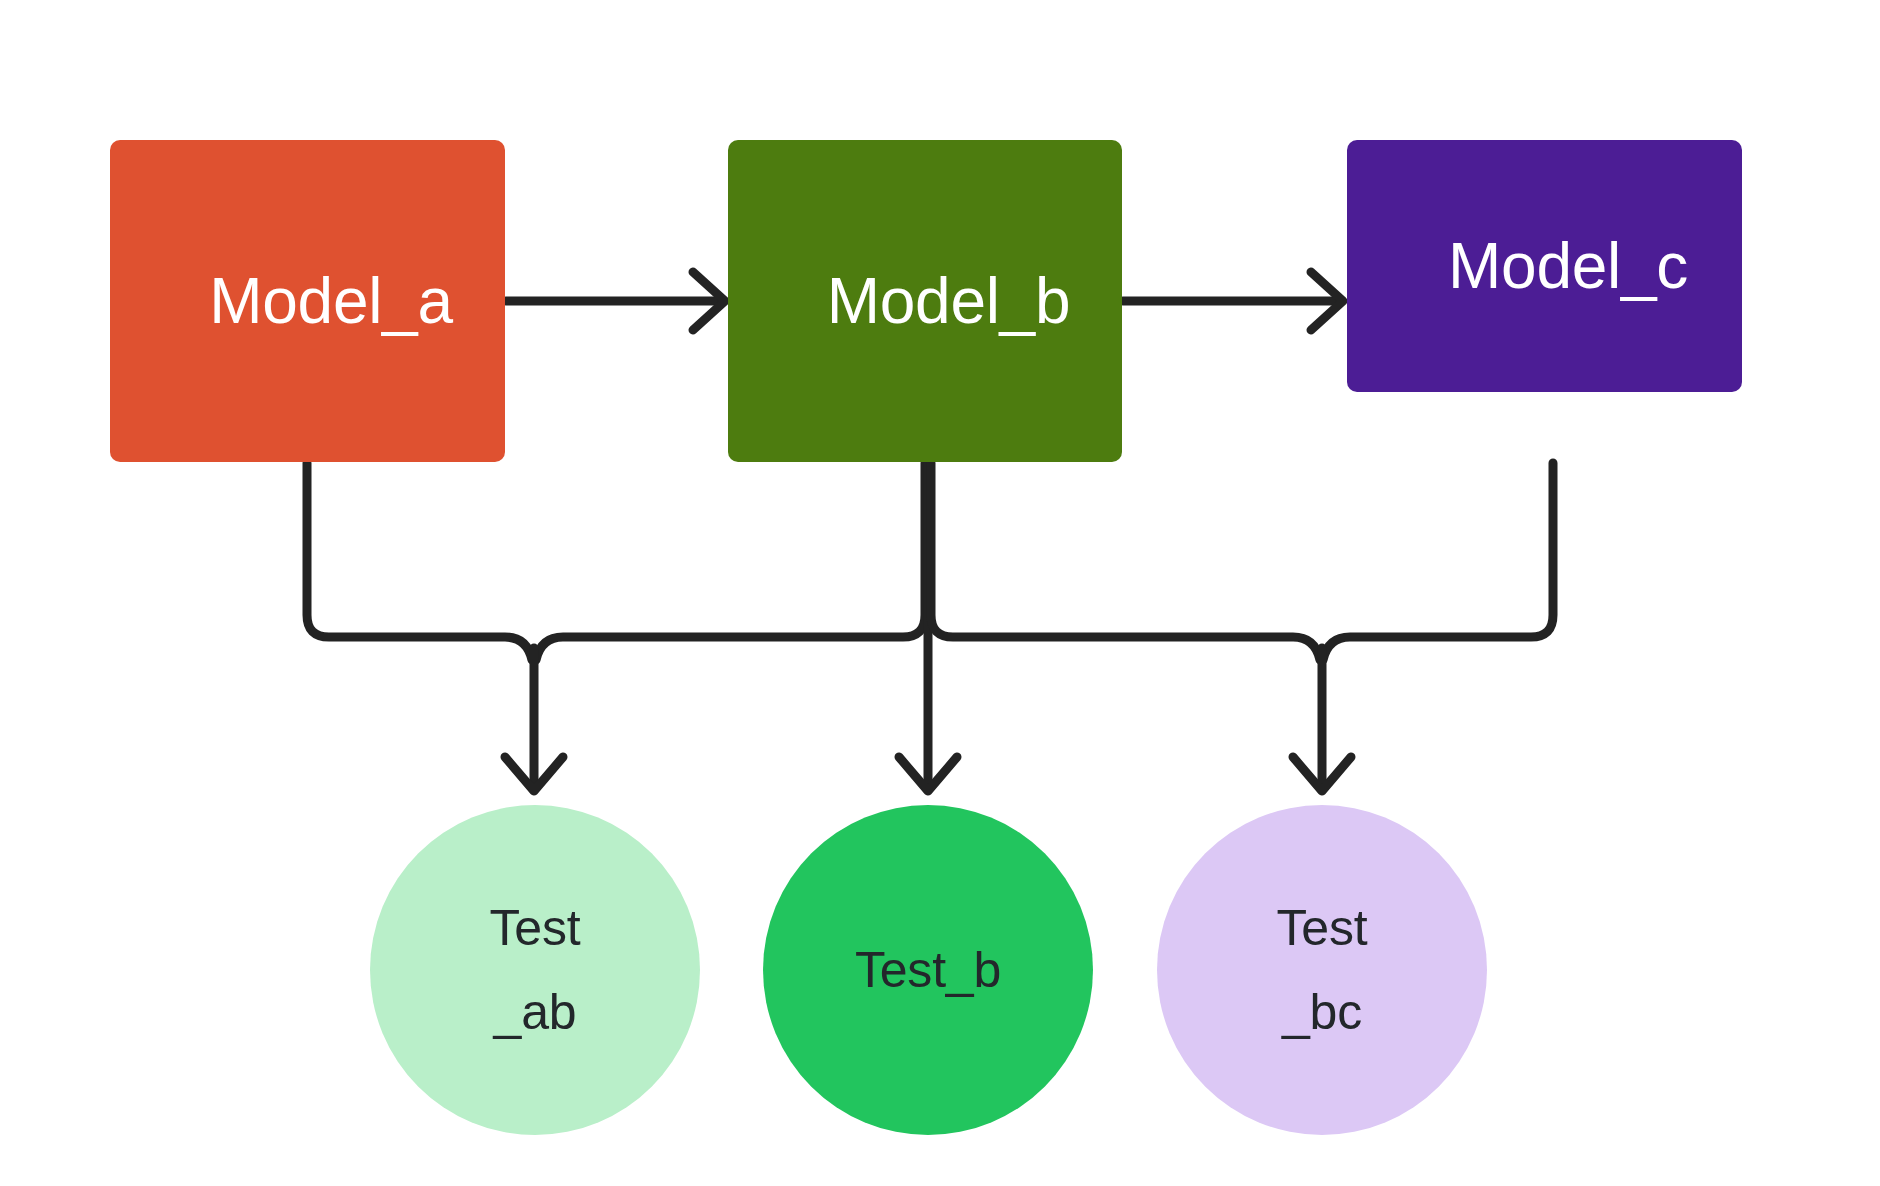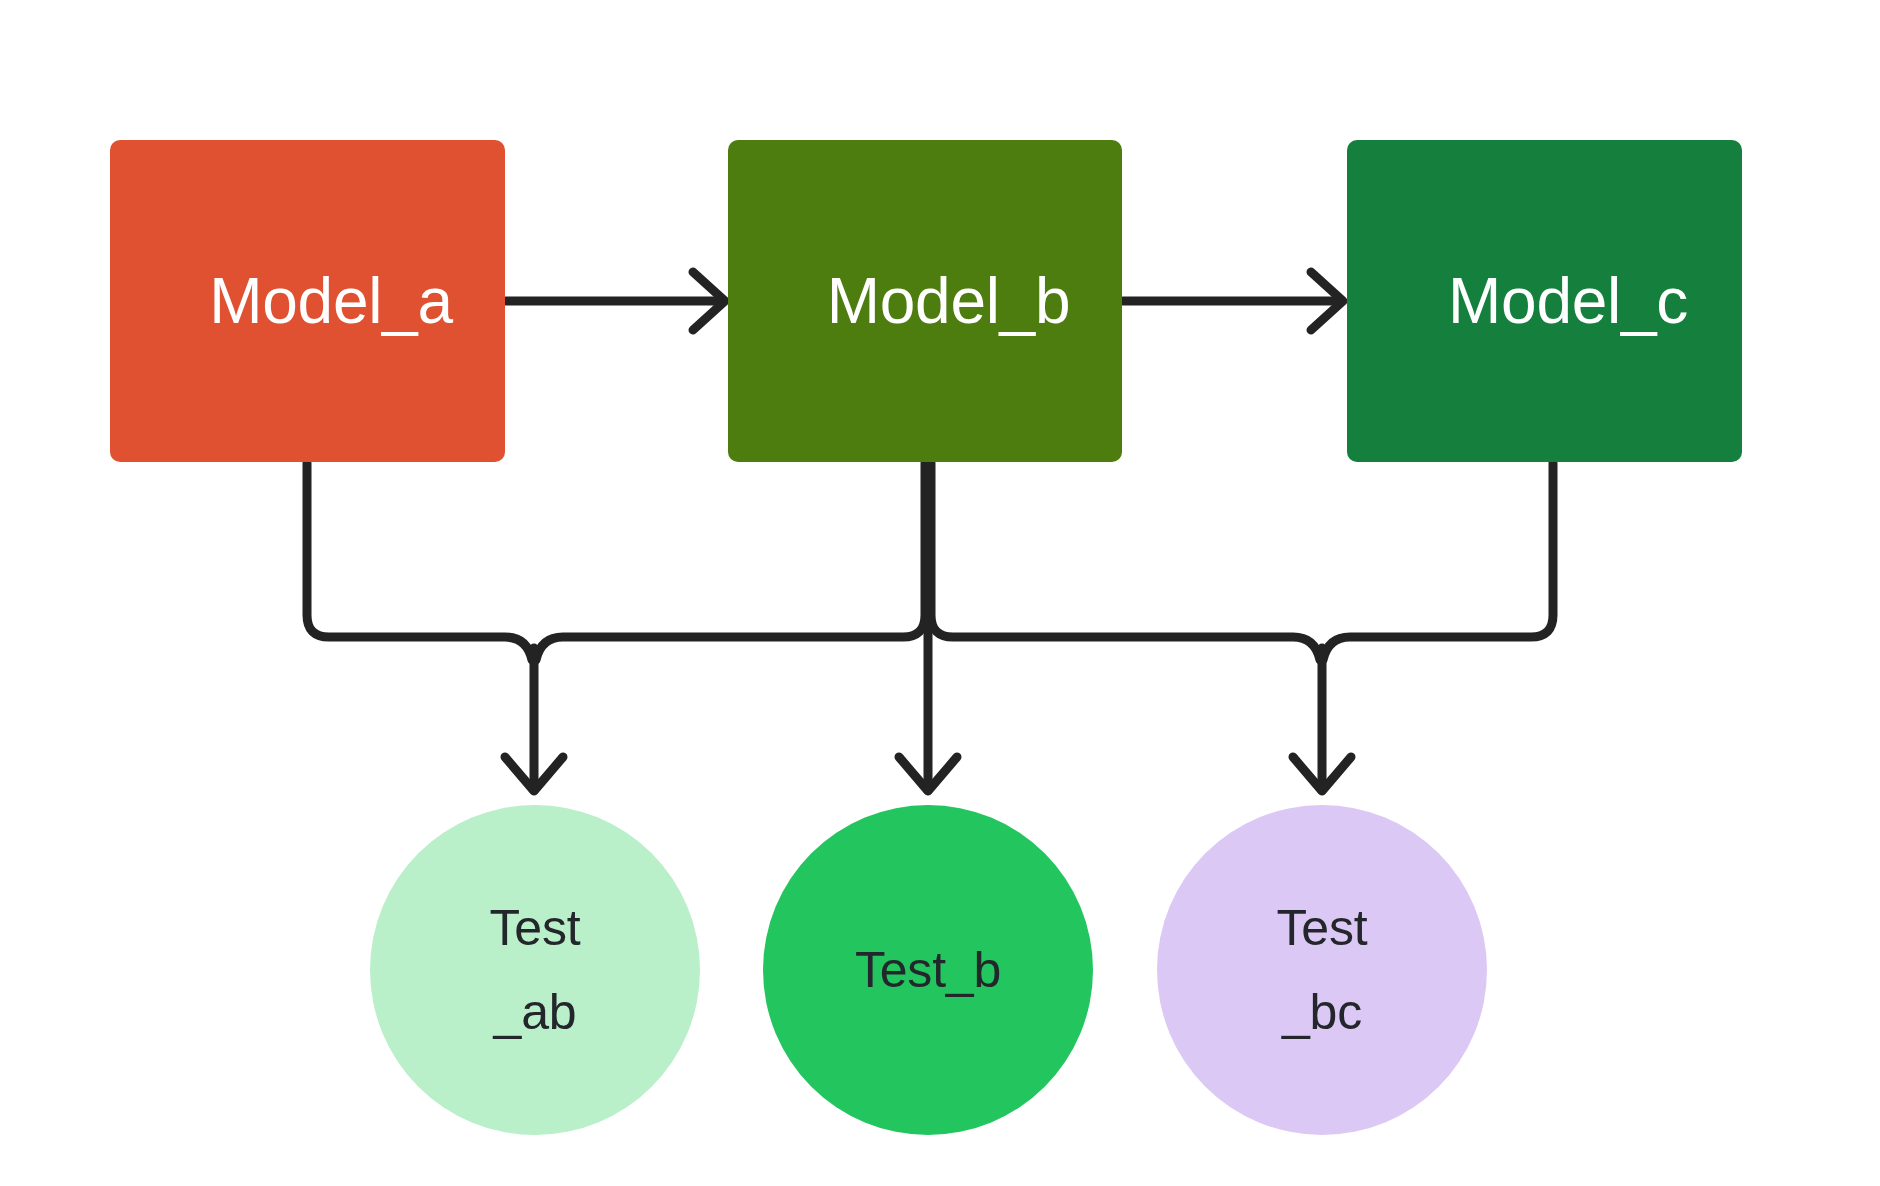--- a/index.html
+++ b/index.html
@@ -117,21 +117,21 @@
   </svg>
 
   <div class="node node-model" style="left:110px; top:140px; width:395px; height:322px; background:#DF5130;">
     <span class="node-label">Model_a</span>
   </div>
 
   <div class="node node-model" style="left:728px; top:140px; width:394px; height:322px; background:#4d7c0f;">
     <span class="node-label">Model_b</span>
   </div>
 
-  <div class="node node-model" style="left:1347px; top:140px; width:395px; height:322px; background:#15803d;">
+  <div class="node node-model" style="left:1347px; top:140px; width:395px; height:252px; background:#4c1d95;">
     <span class="node-label">Model_c</span>
   </div>
 
   <div class="node node-test" style="left:370px; top:805px; width:330px; height:330px; background:#B9EFC9;">
     <span class="node-label">Test
 _ab</span>
   </div>
 
   <div class="node node-test" style="left:763px; top:805px; width:330px; height:330px; background:#22c55e;">
     <span class="node-label">Test_b</span>

